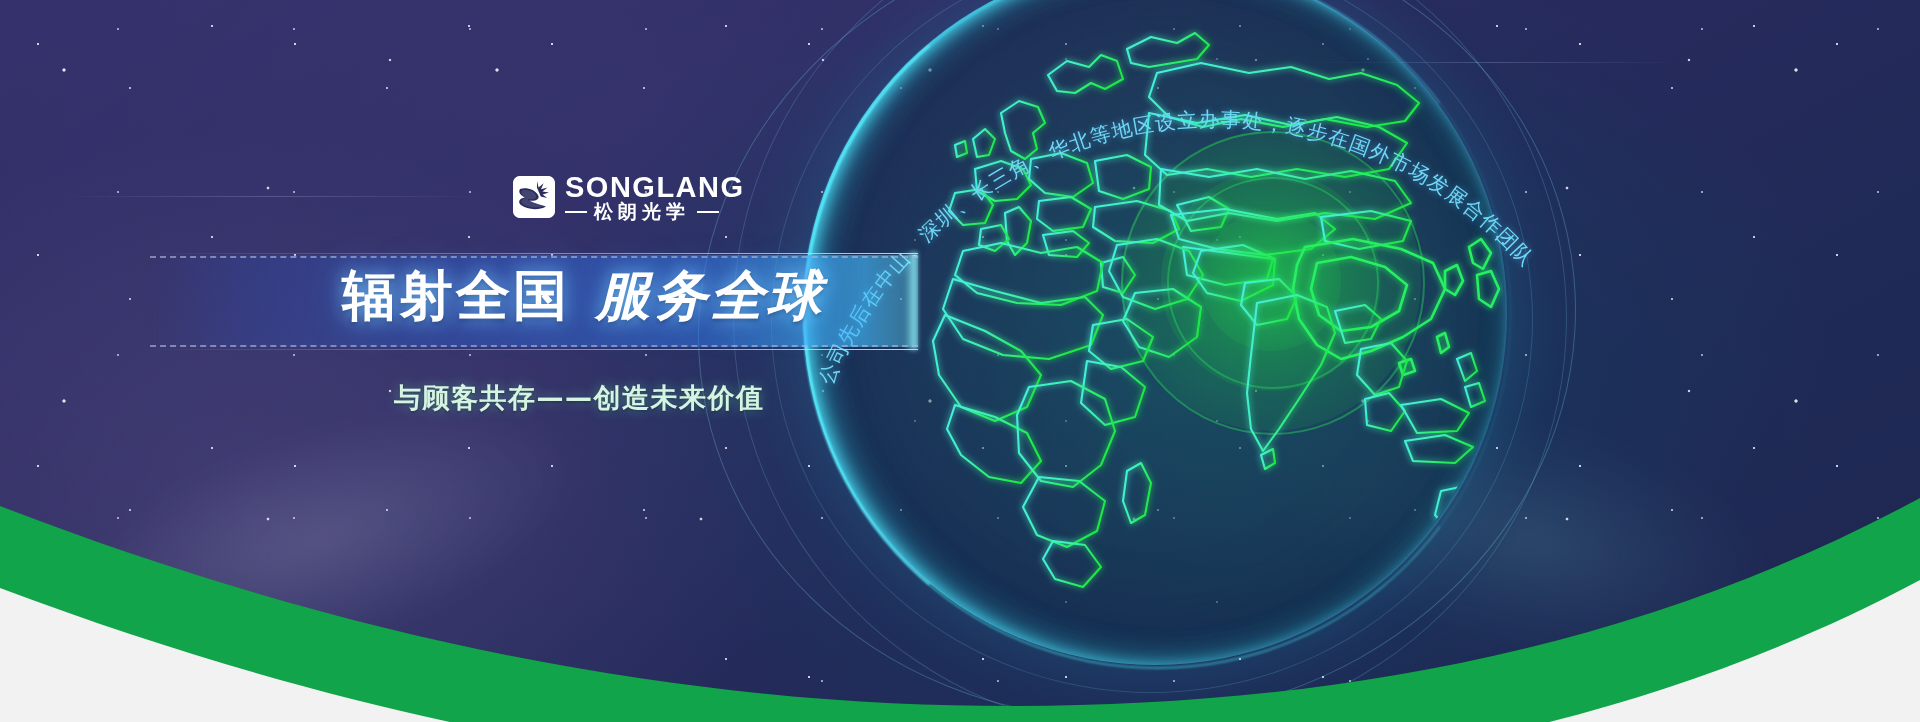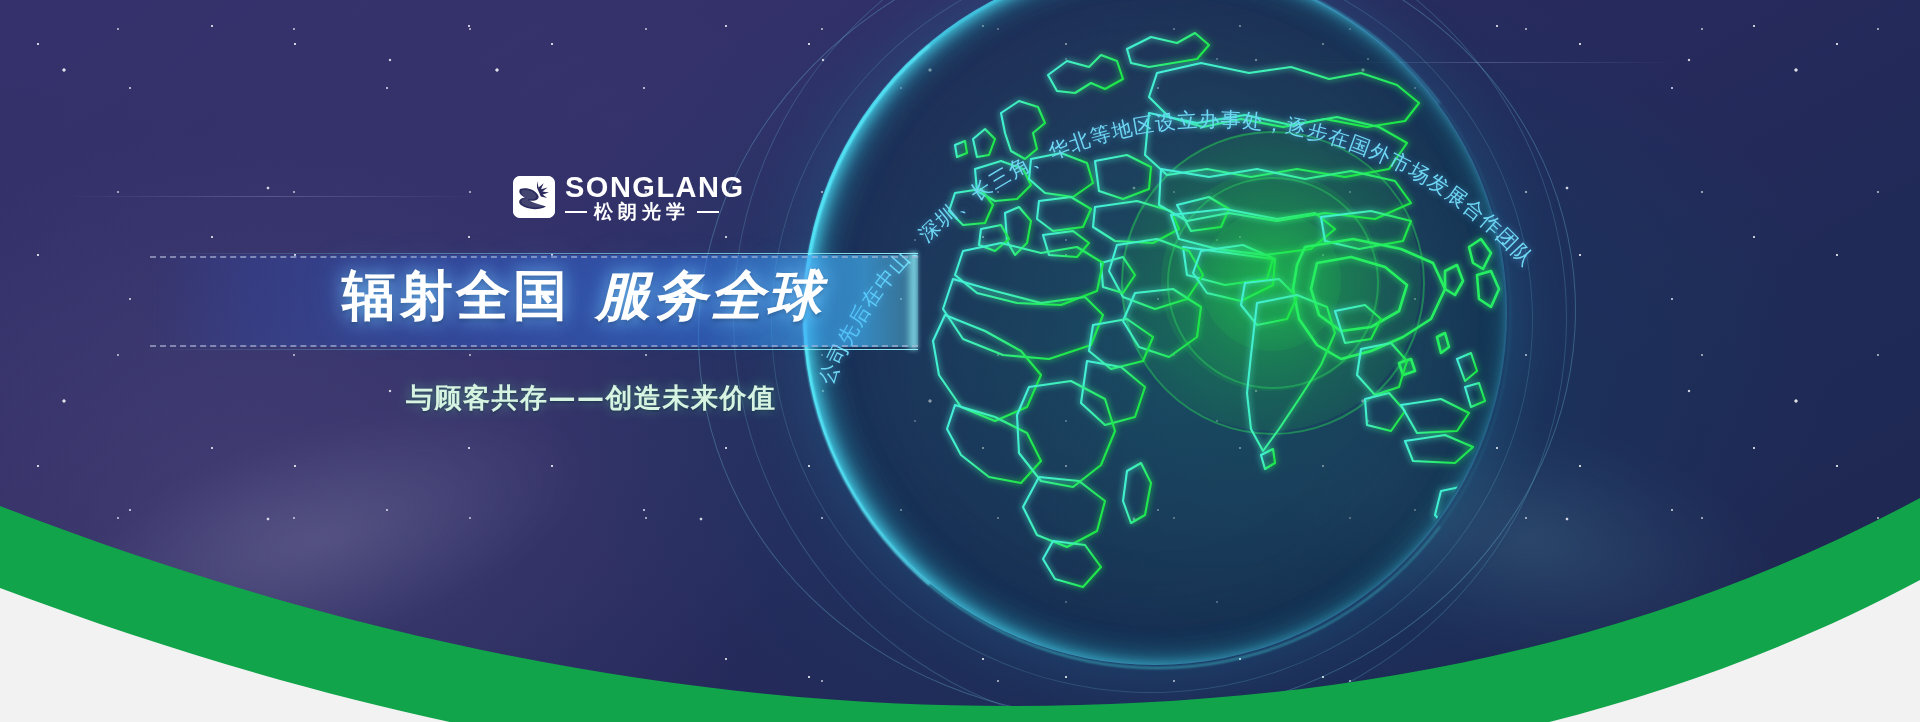--- a/index.html
+++ b/index.html
@@ -195,21 +195,21 @@
   }
   .headline .seg2{margin-left:26px;font-style:italic;}
 
   
   .sub{
     position:absolute;color:#d7f3e2;
     font-family:"DejaVu Sans","Liberation Sans",sans-serif;
     font-size:27px;font-weight:bold;letter-spacing:1.5px;white-space:nowrap;
     text-shadow:0 0 12px rgba(110,230,170,.45),0 1px 3px rgba(0,20,40,.6);
   }
-  .sub.l1{left:394px;top:380px;margin-left:12px;}
+  .sub.l1{left:394px;top:380px;}
   .sub.l2{left:414px;top:432px;}
 
   
   .bottom-curve{position:absolute;left:0;bottom:0;width:1920px;height:230px;}
 </style>
 </head>
 <body>
 
 <div id="banner">
 

